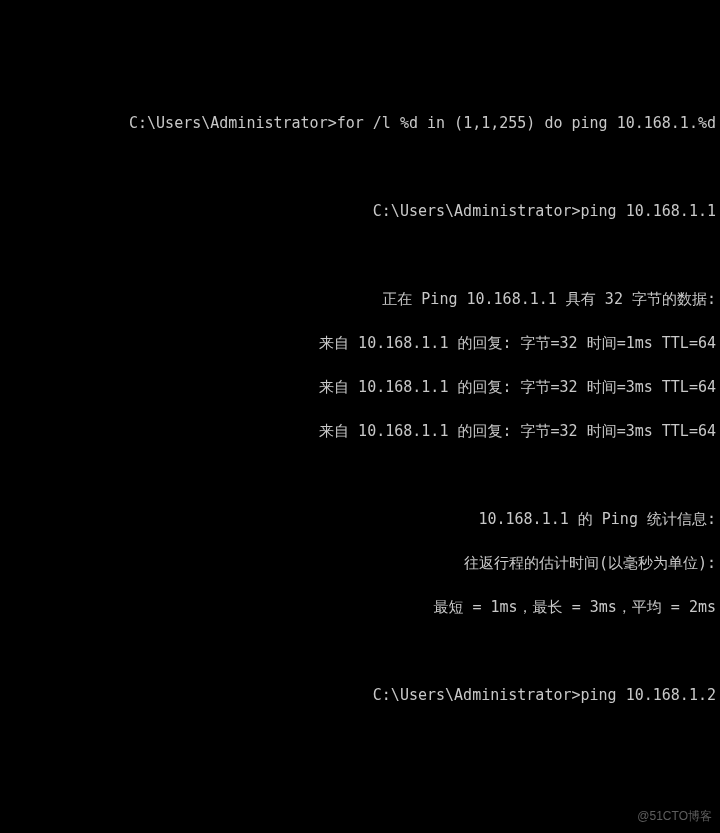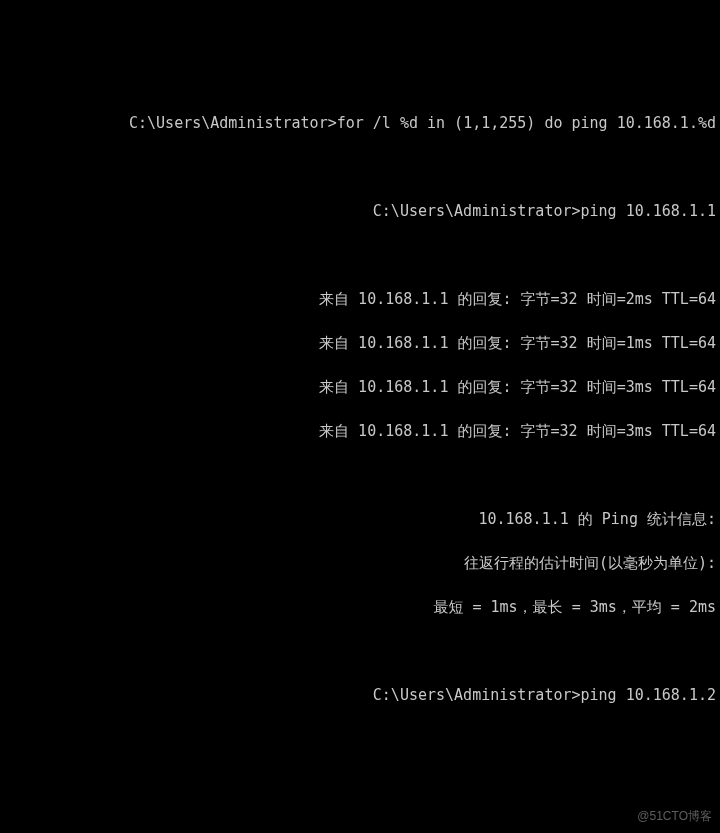--- a/index.html
+++ b/index.html
@@ -40,21 +40,21 @@
 </head>
 <body>
 
 
 
 <div class="terminal">
 <span class="line"><span>C:\Users\Administrator&gt;</span><span>for /l %d in (1,1,255) do ping 10.168.1.%d</span></span>
 <span class="line"> </span>
 <span class="line"><span>C:\Users\Administrator&gt;</span><span><span>ping </span><span>10.168.1.1</span></span></span>
 <span class="line"> </span>
-<span class="line">来自 10.168.1.1 的回复: 字节=32 时间=2ms TTL=64</span>
+<span class="line">正在 Ping 10.168.1.1 具有 32 字节的数据:</span>
 <span class="line">来自 10.168.1.1 的回复: 字节=32 时间=1ms TTL=64</span>
 <span class="line">来自 10.168.1.1 的回复: 字节=32 时间=3ms TTL=64</span>
 <span class="line">来自 10.168.1.1 的回复: 字节=32 时间=3ms TTL=64</span>
 <span class="line"> </span>
 <span class="line">10.168.1.1 的 Ping 统计信息:</span>
 <span class="line">往返行程的估计时间(以毫秒为单位):</span>
 <span class="line">    最短 = 1ms，最长 = 3ms，平均 = 2ms</span>
 <span class="line"> </span>
 <span class="line"><span>C:\Users\Administrator&gt;</span><span><span>ping </span><span>10.168.1.2</span></span></span>
 <span class="line"> </span>

